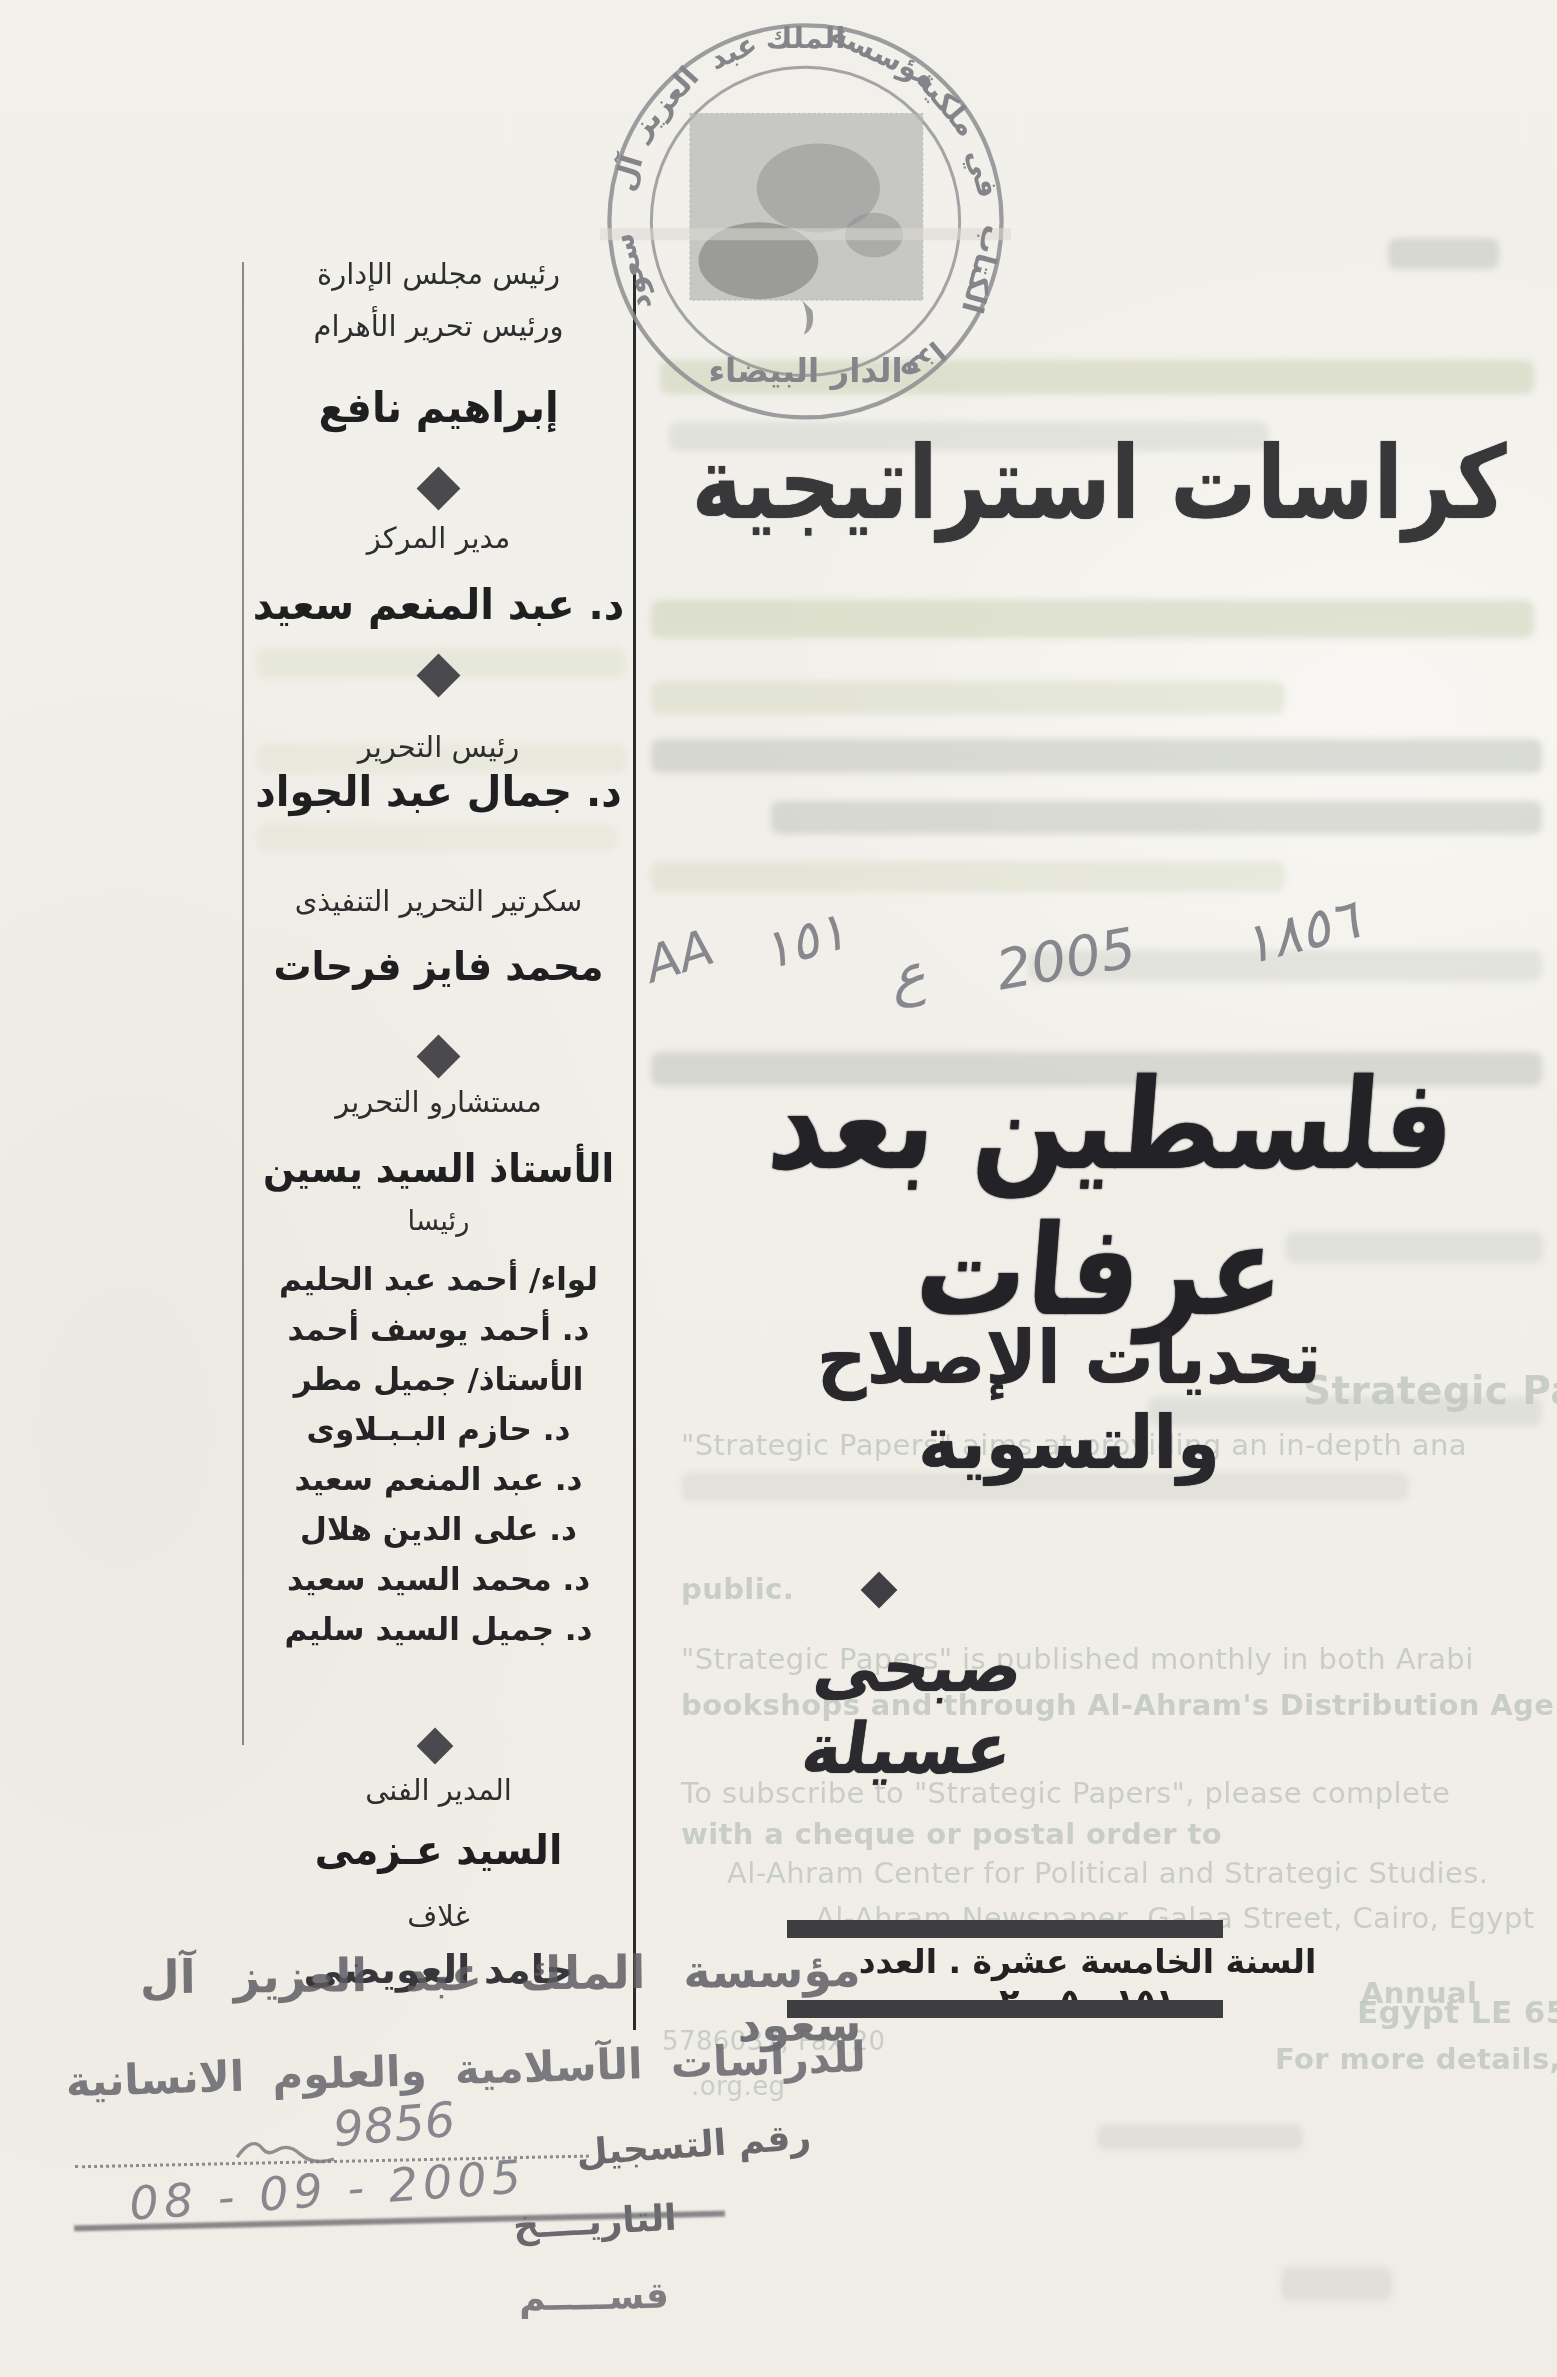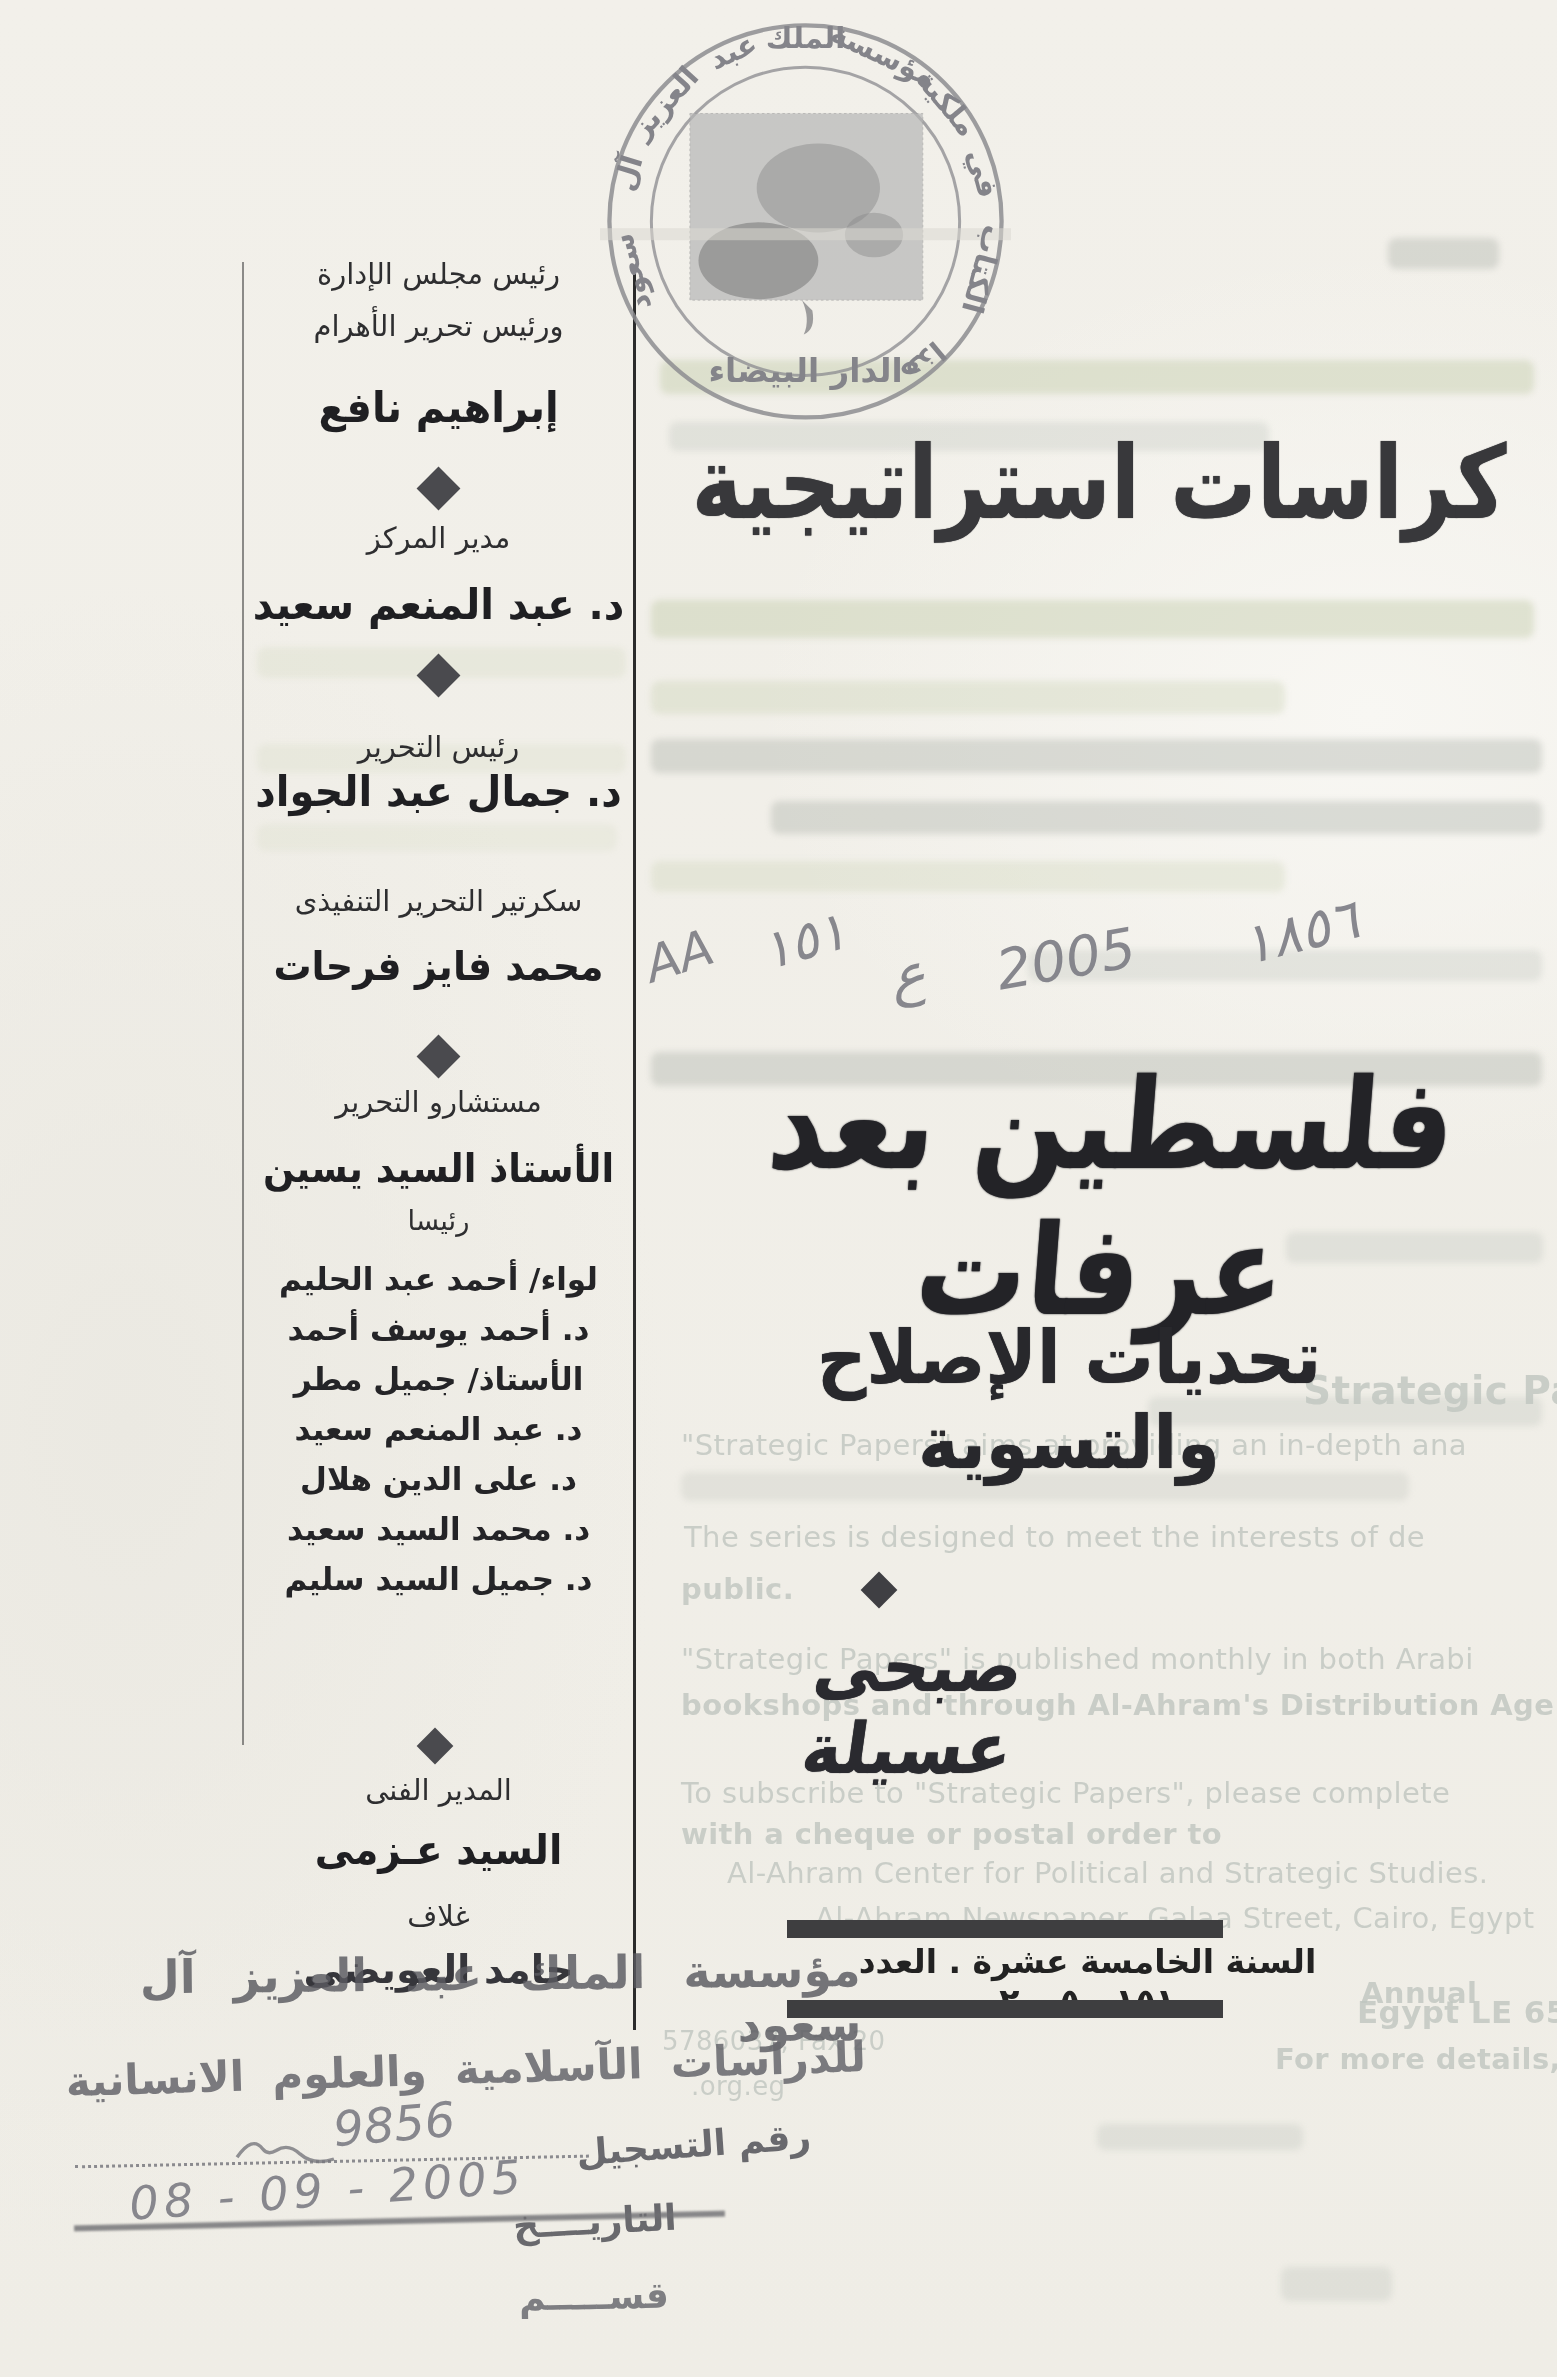--- a/index.html
+++ b/index.html
@@ -97,21 +97,20 @@
   <div class="sm smv" style="left:1148px;top:1397px;width:394px;height:29px;"></div>
   <div class="sm smg" style="left:681px;top:1472px;width:728px;height:29px;opacity:.55;"></div>
   <div class="sm smgr" style="left:257px;top:647px;width:369px;height:31px;opacity:.45;"></div>
   <div class="sm smgr" style="left:257px;top:744px;width:369px;height:29px;opacity:.4;"></div>
   <div class="sm smgr" style="left:257px;top:824px;width:360px;height:27.4px;opacity:.35;"></div>
   <div class="sm smv" style="left:1097px;top:2124px;width:206px;height:26px;"></div>
   <div class="sm smv" style="left:1281px;top:2267px;width:111px;height:34px;"></div>
 
   <div class="abs bl b0">Strategic Paper</div>
   <div class="abs bl b1">"Strategic Papers" aims at providing an in-depth ana</div>
-  <div class="abs bl b2">The series is designed to meet the interests of de</div>
   <div class="abs bl b3">public.</div>
   <div class="abs bl b4">"Strategic Papers" is published monthly in both Arabi</div>
   <div class="abs bl b5">bookshops and through Al-Ahram's Distribution Age</div>
   <div class="abs bl b6">To subscribe to "Strategic Papers", please complete</div>
   <div class="abs bl b7">with a cheque or postal order to</div>
   <div class="abs bl b8">Al-Ahram Center for Political and Strategic Studies.</div>
   <div class="abs bl b9">Al-Ahram Newspaper, Galaa Street, Cairo, Egypt</div>
   <div class="abs bl b10">Annual</div>
   <div class="abs bl b11">Egypt LE 65</div>
   <div class="abs bl b12">For more details, please c</div>
@@ -158,20 +157,21 @@
   <div class="abs mast ar mlabel" style="top:884px;">سكرتير التحرير التنفيذى</div>
   <div class="abs mast ar mname" style="top:944px;font-size:38px;">محمد فايز فرحات</div>
   <div class="abs diamond d36" style="left:423px;top:1041px;"></div>
   <div class="abs mast ar mlabel" style="top:1085px;">مستشارو التحرير</div>
   <div class="abs mast ar mname" style="top:1147px;font-size:37px;">الأستاذ السيد يسين</div>
   <div class="abs mast ar mlabel" style="top:1205px;font-size:27.4px;">رئيسا</div>
   <div class="abs advisors ar">
     <div class="row">لواء/ أحمد عبد الحليم</div>
     <div class="row">د. أحمد يوسف أحمد</div>
     <div class="row">الأستاذ/ جميل مطر</div>
+    <div class="row">د. حازم البـبـلاوى</div>
     <div class="row">د. عبد المنعم سعيد</div>
     <div class="row">د. على الدين هلال</div>
     <div class="row">د. محمد السيد سعيد</div>
     <div class="row">د. جميل السيد سليم</div>
   </div>
   <div class="abs diamond d30" style="left:422px;top:1733px;"></div>
   <div class="abs mast ar mlabel" style="top:1773px;">المدير الفنى</div>
   <div class="abs mast ar mname" style="top:1827px;font-size:39px;">السيد عـزمى</div>
   <div class="abs mast ar mlabel" style="top:1899px;">غلاف</div>
   <div class="abs coverName ar">حامد العويضى</div>

